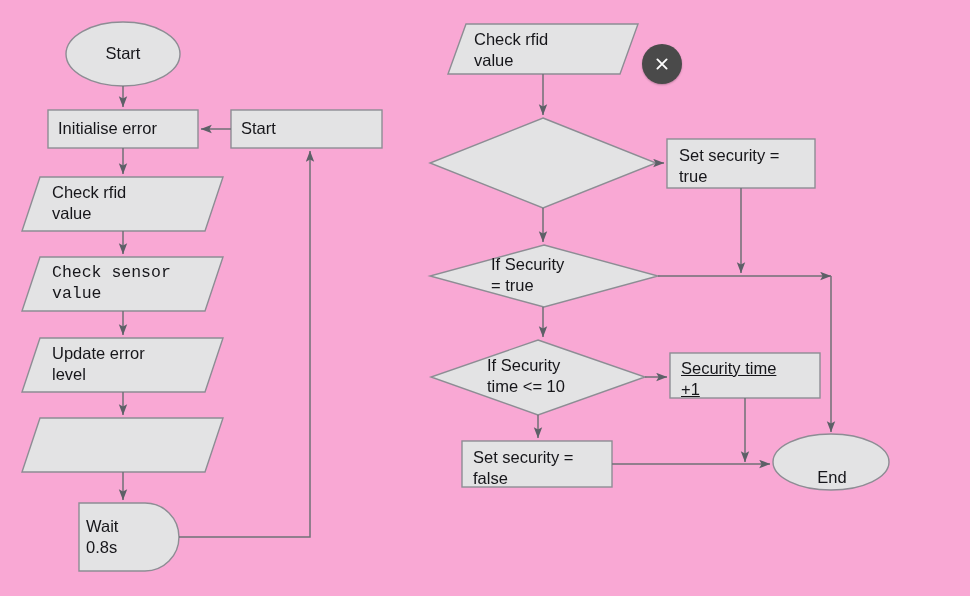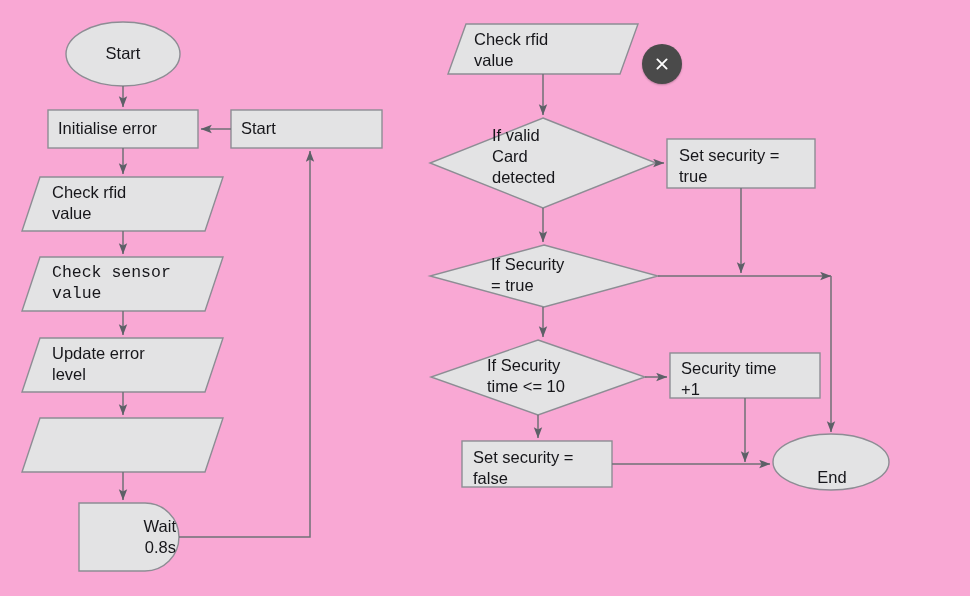--- a/index.html
+++ b/index.html
@@ -147,40 +147,37 @@
   <div class="node-label" style="left:52px; top:182px; width:160px;">Check rfid
 value</div>
 
   <div class="node-label" style="left:52px; top:262px; width:165px;font-family:Liberation Mono, monospace;">Check sensor
 value</div>
 
   <div class="node-label" style="left:52px; top:343px; width:160px;">Update error
 level</div>
 
 
-  <div class="node-label" style="left:86px; top:516px; width:90px;text-align:right;">Wait
+  <div class="node-label" style="left:86px; top:516px; width:90px;">Wait
 0.8s</div>
 
   <div class="node-label" style="left:474px; top:29px; width:160px;">Check rfid
 value</div>
 
-  <div class="node-label" style="left:492px; top:125px; width:120px;">If valid
-Card
-detected</div>
 
   <div class="node-label" style="left:679px; top:145px; width:140px;">Set security =
 true</div>
 
   <div class="node-label" style="left:491px; top:254px; width:130px;">If Security
 = true</div>
 
   <div class="node-label" style="left:487px; top:355px; width:150px;">If Security
 time &lt;= 10</div>
 
-  <div class="node-label" style="left:681px; top:358px; width:140px;">Security time
+  <div class="node-label" style="left:681px; top:358px; width:140px;text-decoration:underline;">Security time
 +1</div>
 
   <div class="node-label" style="left:473px; top:447px; width:140px;">Set security =
 false</div>
 
   <div class="node-label label-center" style="left:774px; top:467px; width:116px;">End</div>
 
   <div class="close-button" style="left:642px; top:44px;">
     <svg width="16" height="16" viewBox="0 0 16 16">
       <path d="M3.4,3.4 L12.6,12.6 M12.6,3.4 L3.4,12.6" stroke="#ffffff" stroke-width="1.9" stroke-linecap="round" fill="none"></path>

